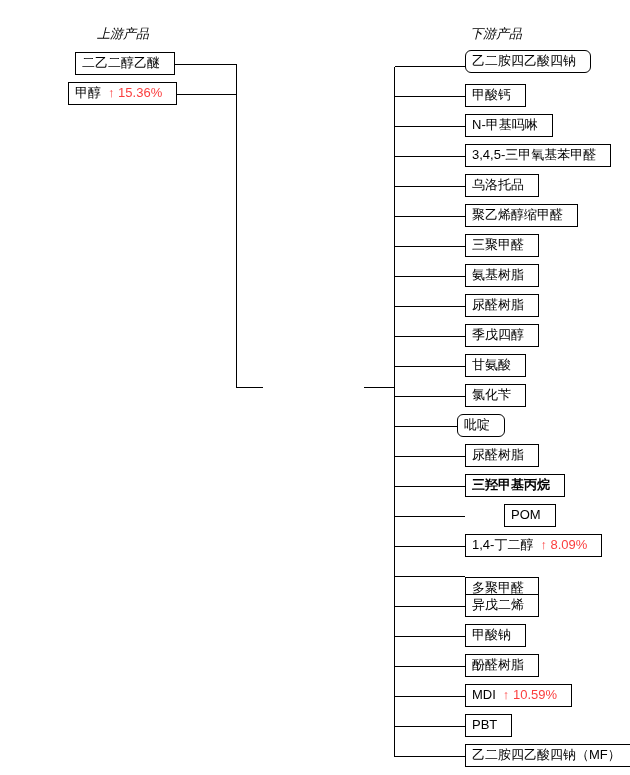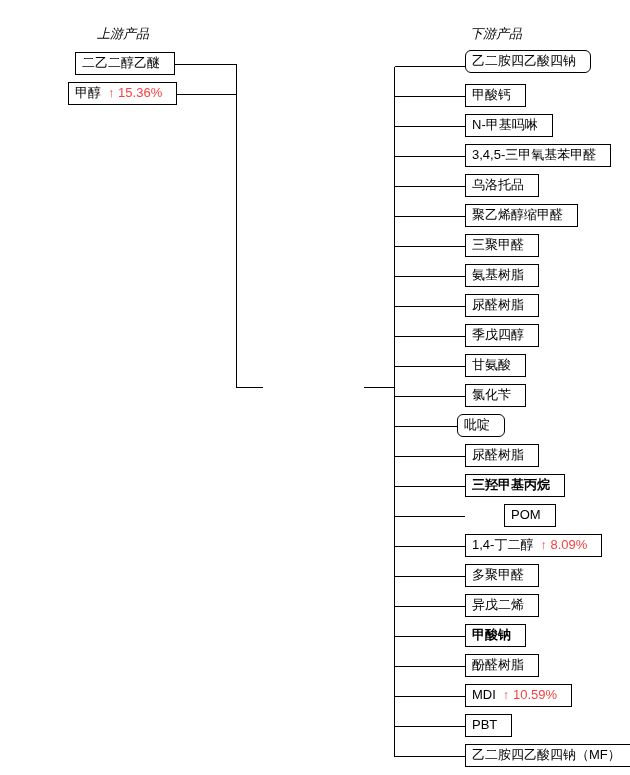--- a/index.html
+++ b/index.html
@@ -91,27 +91,27 @@
     </div>
       <div class="node" style="left: 465px; top: 474px; font-weight: bold;">
       <span class="nm">三羟甲基丙烷</span><span class="chg"></span>
     </div>
       <div class="node" style="left: 465px; top: 504px; margin-left: 39px;">
       <span class="nm">POM</span><span class="chg"></span>
     </div>
       <div class="node" style="left: 465px; top: 534px;">
       <span class="nm">1,4-丁二醇</span><span class="chg">↑ 8.09%</span>
     </div>
-      <div class="node" style="left: 465px; top: 564px;">
+      <div class="node" style="left: 465px; top: 577px;">
       <span class="nm">多聚甲醛</span><span class="chg"></span>
     </div>
       <div class="node" style="left: 465px; top: 594px;">
       <span class="nm">异戊二烯</span><span class="chg"></span>
     </div>
-      <div class="node" style="left: 465px; top: 624px; font-weight: bold;">
+      <div class="node" style="left: 465px; top: 624px;">
       <span class="nm">甲酸钠</span><span class="chg"></span>
     </div>
       <div class="node" style="left: 465px; top: 654px;">
       <span class="nm">酚醛树脂</span><span class="chg"></span>
     </div>
       <div class="node" style="left: 465px; top: 684px;">
       <span class="nm">MDI</span><span class="chg">↑ 10.59%</span>
     </div>
       <div class="node" style="left: 465px; top: 714px;">
       <span class="nm">PBT</span><span class="chg"></span>

